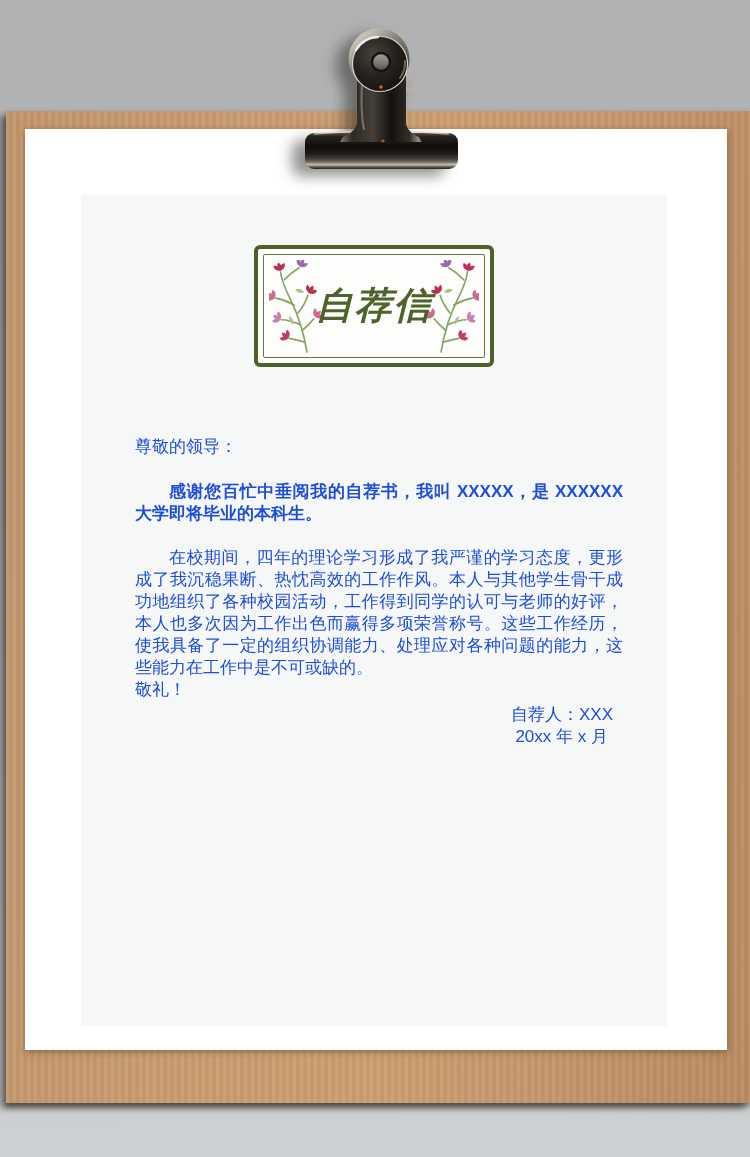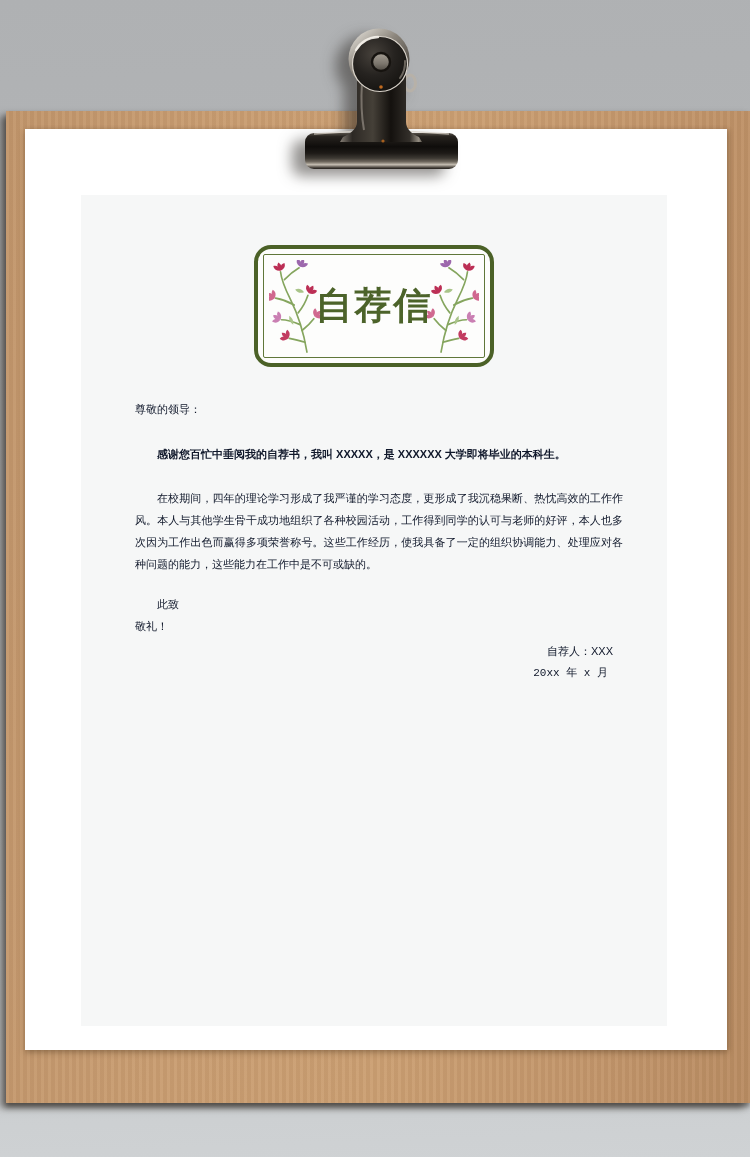--- a/index.html
+++ b/index.html
@@ -28,50 +28,51 @@
     box-shadow: 0 3px 6px rgba(90,65,40,.38), 2px 0 4px rgba(90,65,40,.22);
   }
   .page {
     position:absolute; left:56px; top:66px; width:586px; height:831px;
     background:#f6f7f7;
   }
   
   .title-box {
     position:relative; box-sizing:border-box;
     width:240px; height:122px; margin:50px auto 0;
-    border:4px solid #4b6127; border-radius:17px; background:#fdfdfc;
+    border:4px solid #4b6127; border-radius:6px; background:#fdfdfc;font-style:italic;
   }
   .title-box-inner {
     position:absolute; inset:5px; border:1px solid #60773a; border-radius:2px;
     pointer-events:none;
   }
   .flower { position:absolute; width:72px; height:94px; z-index:1; }
   .flower.left  { left:11px;  top:11px; }
   .flower.right { right:11px; top:11px; }
   .title-text {
     position:absolute; inset:0; z-index:2;
     display:flex; align-items:center; justify-content:center;
     font-size:37px; font-weight:bold; letter-spacing:2px; color:#4c632a;
   }
   
   .letter-body {
     padding:31px 44px 0 54px;
-    font-size:11px; line-height:22px; color:#0f172a;
+    font-size:17px; line-height:22px; color:#1d4ed8;
     text-align:justify;
+    margin-top:38px;
   }
   .letter-body p { margin:0; }
   .indent { text-indent:2em; }
   .greeting   { margin-top:20px !important; }
   .para-1     { margin-top:23px !important;font-weight:bold; }
   .para-2     { margin-top:23px !important; }
   .para-3     { margin-top:22px !important; }
   .para-4     { margin-top:22px !important; }
   .closing-1  { margin-top:18px !important; }
   .signature  { margin-top:3px  !important; text-align:right; padding-right:10px; }
-  .date-line  { text-align:right; padding-right:15px;font-family:Liberation Mono, monospace; }
+  .date-line  { text-align:right; padding-right:15px; }
   
   .clip {
     position:absolute; left:288px; top:16px; width:176px; height:160px;
     filter: drop-shadow(-13px 7px 7px rgba(42,38,33,.5));
   }
   .defs-holder { position:absolute; width:0; height:0; overflow:hidden; }
 </style>
 </head>
 <body>
 
@@ -124,21 +125,20 @@
             </g>
         </svg>
         <div class="title-box-inner"></div>
         <div class="title-text">自荐信</div>
       </div>
 
       <div class="letter-body">
         <p class="salutation">尊敬的领导：</p>
         <p class="para-1 indent">感谢您百忙中垂阅我的自荐书，我叫 XXXXX，是 XXXXXX 大学即将毕业的本科生。</p>
         <p class="para-3 indent">在校期间，四年的理论学习形成了我严谨的学习态度，更形成了我沉稳果断、热忱高效的工作作风。本人与其他学生骨干成功地组织了各种校园活动，工作得到同学的认可与老师的好评，本人也多次因为工作出色而赢得多项荣誉称号。这些工作经历，使我具备了一定的组织协调能力、处理应对各种问题的能力，这些能力在工作中是不可或缺的。</p>
-        <p class="closing-1 indent">此致</p>
         <p class="closing-2">敬礼！</p>
         <p class="signature">自荐人：XXX</p>
         <p class="date-line">20xx 年 x 月</p>
       </div>
 
     </div>
   </div>
 
   <svg class="clip" viewBox="0 0 176 160">
     <defs>

